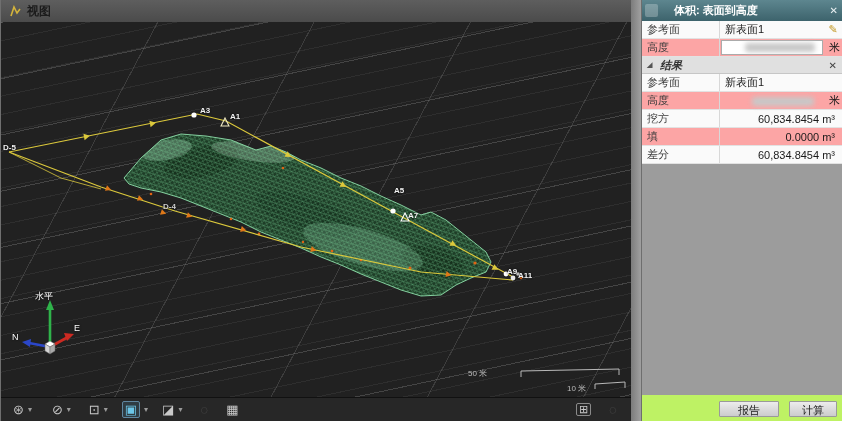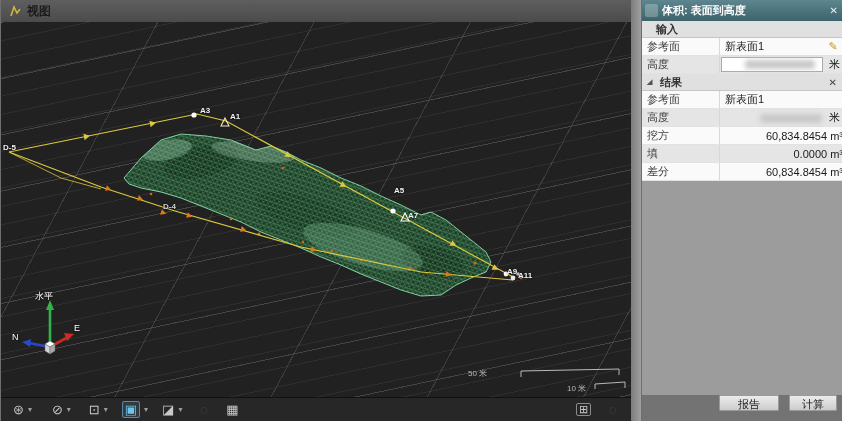--- a/index.html
+++ b/index.html
@@ -33,47 +33,47 @@
              padding:1px 2px;border-radius:2px;}
   .ticon.dim{opacity:.25;}
   .ticon.boxed{border:1px solid #8a8a8a;padding:0 2px;border-radius:2px;font-size:11px;}
   
   .splitter{position:absolute;left:630px;top:0;width:10px;height:421px;
             background:linear-gradient(90deg,#7c7c7c,#a0a0a0);}
   
   .panel{position:absolute;left:640px;top:0;width:202px;height:421px;display:flex;
          flex-direction:column;background:#9c9c9c;border-left:1px solid #6e6e6e;box-sizing:border-box;}
   .phead{height:21px;flex:0 0 21px;background:linear-gradient(#5d868f,#3d636c);
-         display:flex;align-items:center;padding:0 5px 0 3px;gap:4px;}
+         display:flex;align-items:center;padding:0 5px 0 3px;gap:16px;}
   .phead .picon{width:13px;height:13px;background:rgba(255,255,255,.25);border-radius:2px;flex:0 0 13px;}
   .phead .ptitle{flex:1;font-size:11px;font-weight:bold;color:#fff;}
   .phead .pclose{font-size:10px;color:#e9f0f2;cursor:default;}
   .shead{height:16px;flex:0 0 16px;background:#e0e0e0;border-bottom:1px solid #c6c6c6;
          display:flex;align-items:center;font-size:11px;font-weight:bold;color:#333;}
   .shead .stitle{padding-left:14px;}
   .shead .tri{font-size:7px;color:#555;padding-left:5px;width:9px;}
-  .shead .tri + .stitle{padding-left:4px;}
+  .shead .tri + .stitle{padding-left:4px;font-style:italic;}
   .shead .sclear{margin-left:auto;padding-right:6px;font-size:10px;color:#444;font-weight:normal;}
   .prow{height:17px;flex:0 0 17px;display:flex;align-items:center;background:#fafafa;
         border-bottom:1px solid #e2e2e2;font-size:11px;}
-  .prow.alt{background:#e5e5e5;}
+  .prow.alt{background:#fca5a5;}
   .plab{width:78px;flex:0 0 78px;padding-left:5px;color:#3c3c3c;box-sizing:border-box;
         border-right:1px solid #d8d8d8;height:100%;display:flex;align-items:center;}
   .pval{flex:1;padding-left:5px;color:#1a1a1a;}
-  .pval.num{text-align:right;padding-right:0;}
+  .pval.num{text-align:right;padding-right:8px;}
   .punit{flex:0 0 16px;text-align:right;padding-right:3px;color:#1a1a1a;}
   .pedit{flex:0 0 20px;text-align:center;color:#c49a28;font-size:11px;transform:rotate(0deg);}
   .field{flex:1;height:13px;margin:0 1px;background:#fff;border:1px solid #ababab;
          display:flex;align-items:center;justify-content:flex-end;}
   .redact{display:inline-block;width:70px;height:9px;background:#c8c8c8;border-radius:3px;
           filter:blur(2.5px);margin-right:7px;vertical-align:middle;}
   .redact.r2{width:62px;margin-right:2px;}
   .pfill{flex:1 1 auto;background:#9c9c9c;}
-  .pbtns{flex:0 0 22px;display:flex;justify-content:flex-end;align-items:flex-start;
-         gap:10px;padding:0 6px 4px 0;background:#737373;}
+  .pbtns{flex:0 0 22px;display:flex;justify-content:flex-end;align-items:flex-end;
+         gap:10px;padding:0 6px 4px 0;background:#bef264;}
   .pbtn{height:16px;font-size:11px;color:#222;background:linear-gradient(#ececec,#cccccc);
         border:1px solid #9a9a9a;border-radius:1px;font-family:"Liberation Sans",sans-serif;}
   .pbtn.report{width:60px;}
   .pbtn.calc{width:48px;}
 </style>
 </head>
 <body>
 
 <div class="app">
 
@@ -228,23 +228,20 @@
   <div class="splitter"></div>
 
   <div class="panel">
 
     <div class="phead">
       <span class="picon"></span>
       <span class="ptitle">体积: 表面到高度</span>
       <span class="pclose">✕</span>
     </div>
 
-    <div class="shead">
-      <span class="stitle">输入</span>
-    </div>
 
     <div class="prow">
       <span class="plab">参考面</span>
       <span class="pval">新表面1</span>
       <span class="pedit">✎</span>
     </div>
 
     <div class="prow alt">
       <span class="plab">高度</span>
       <span class="field">

